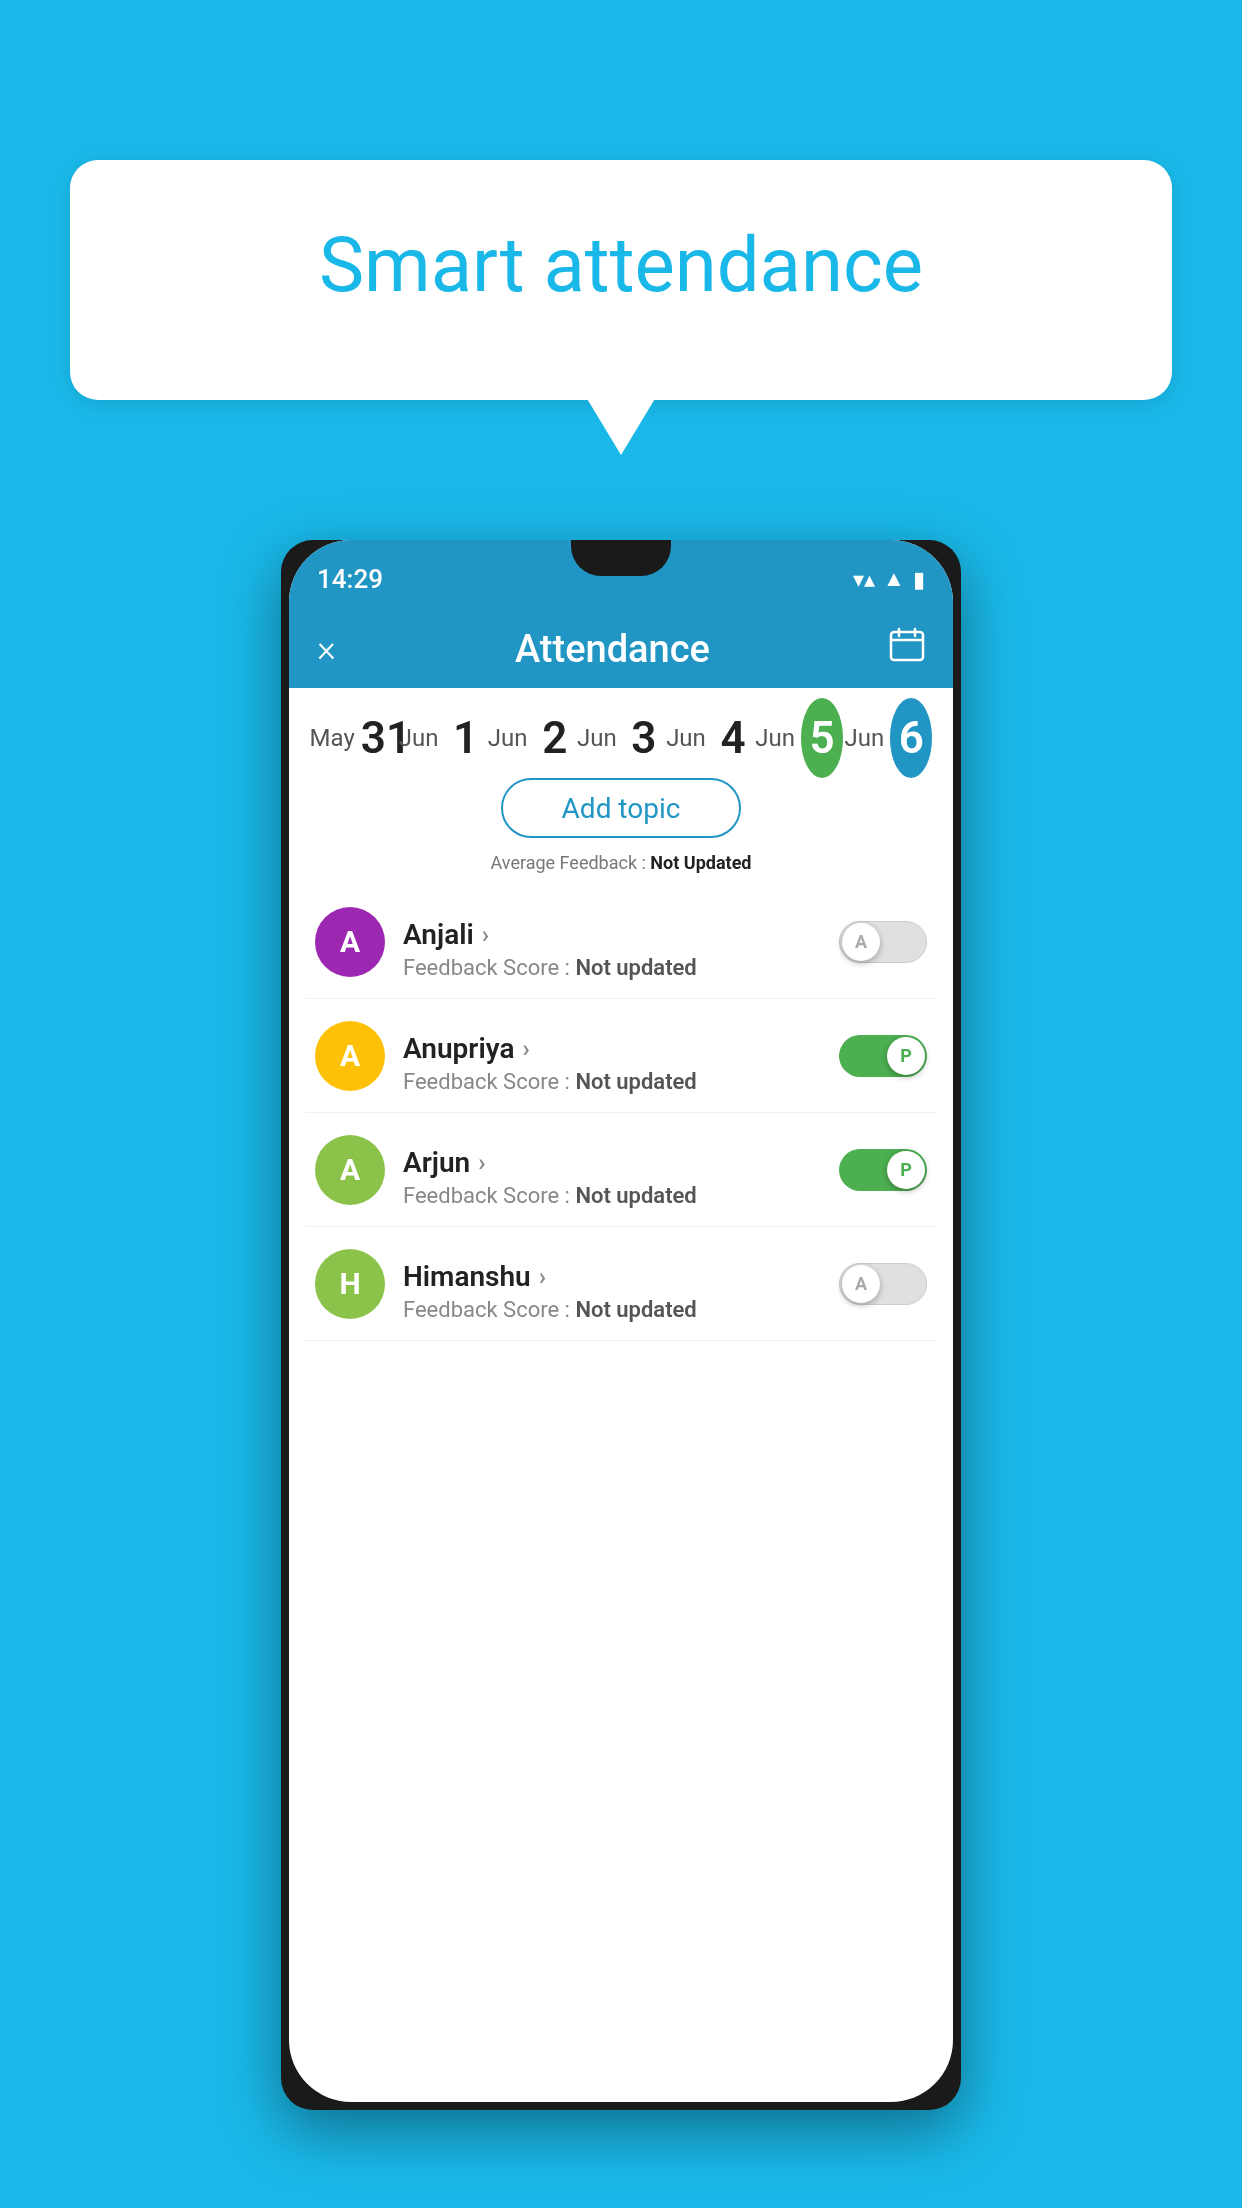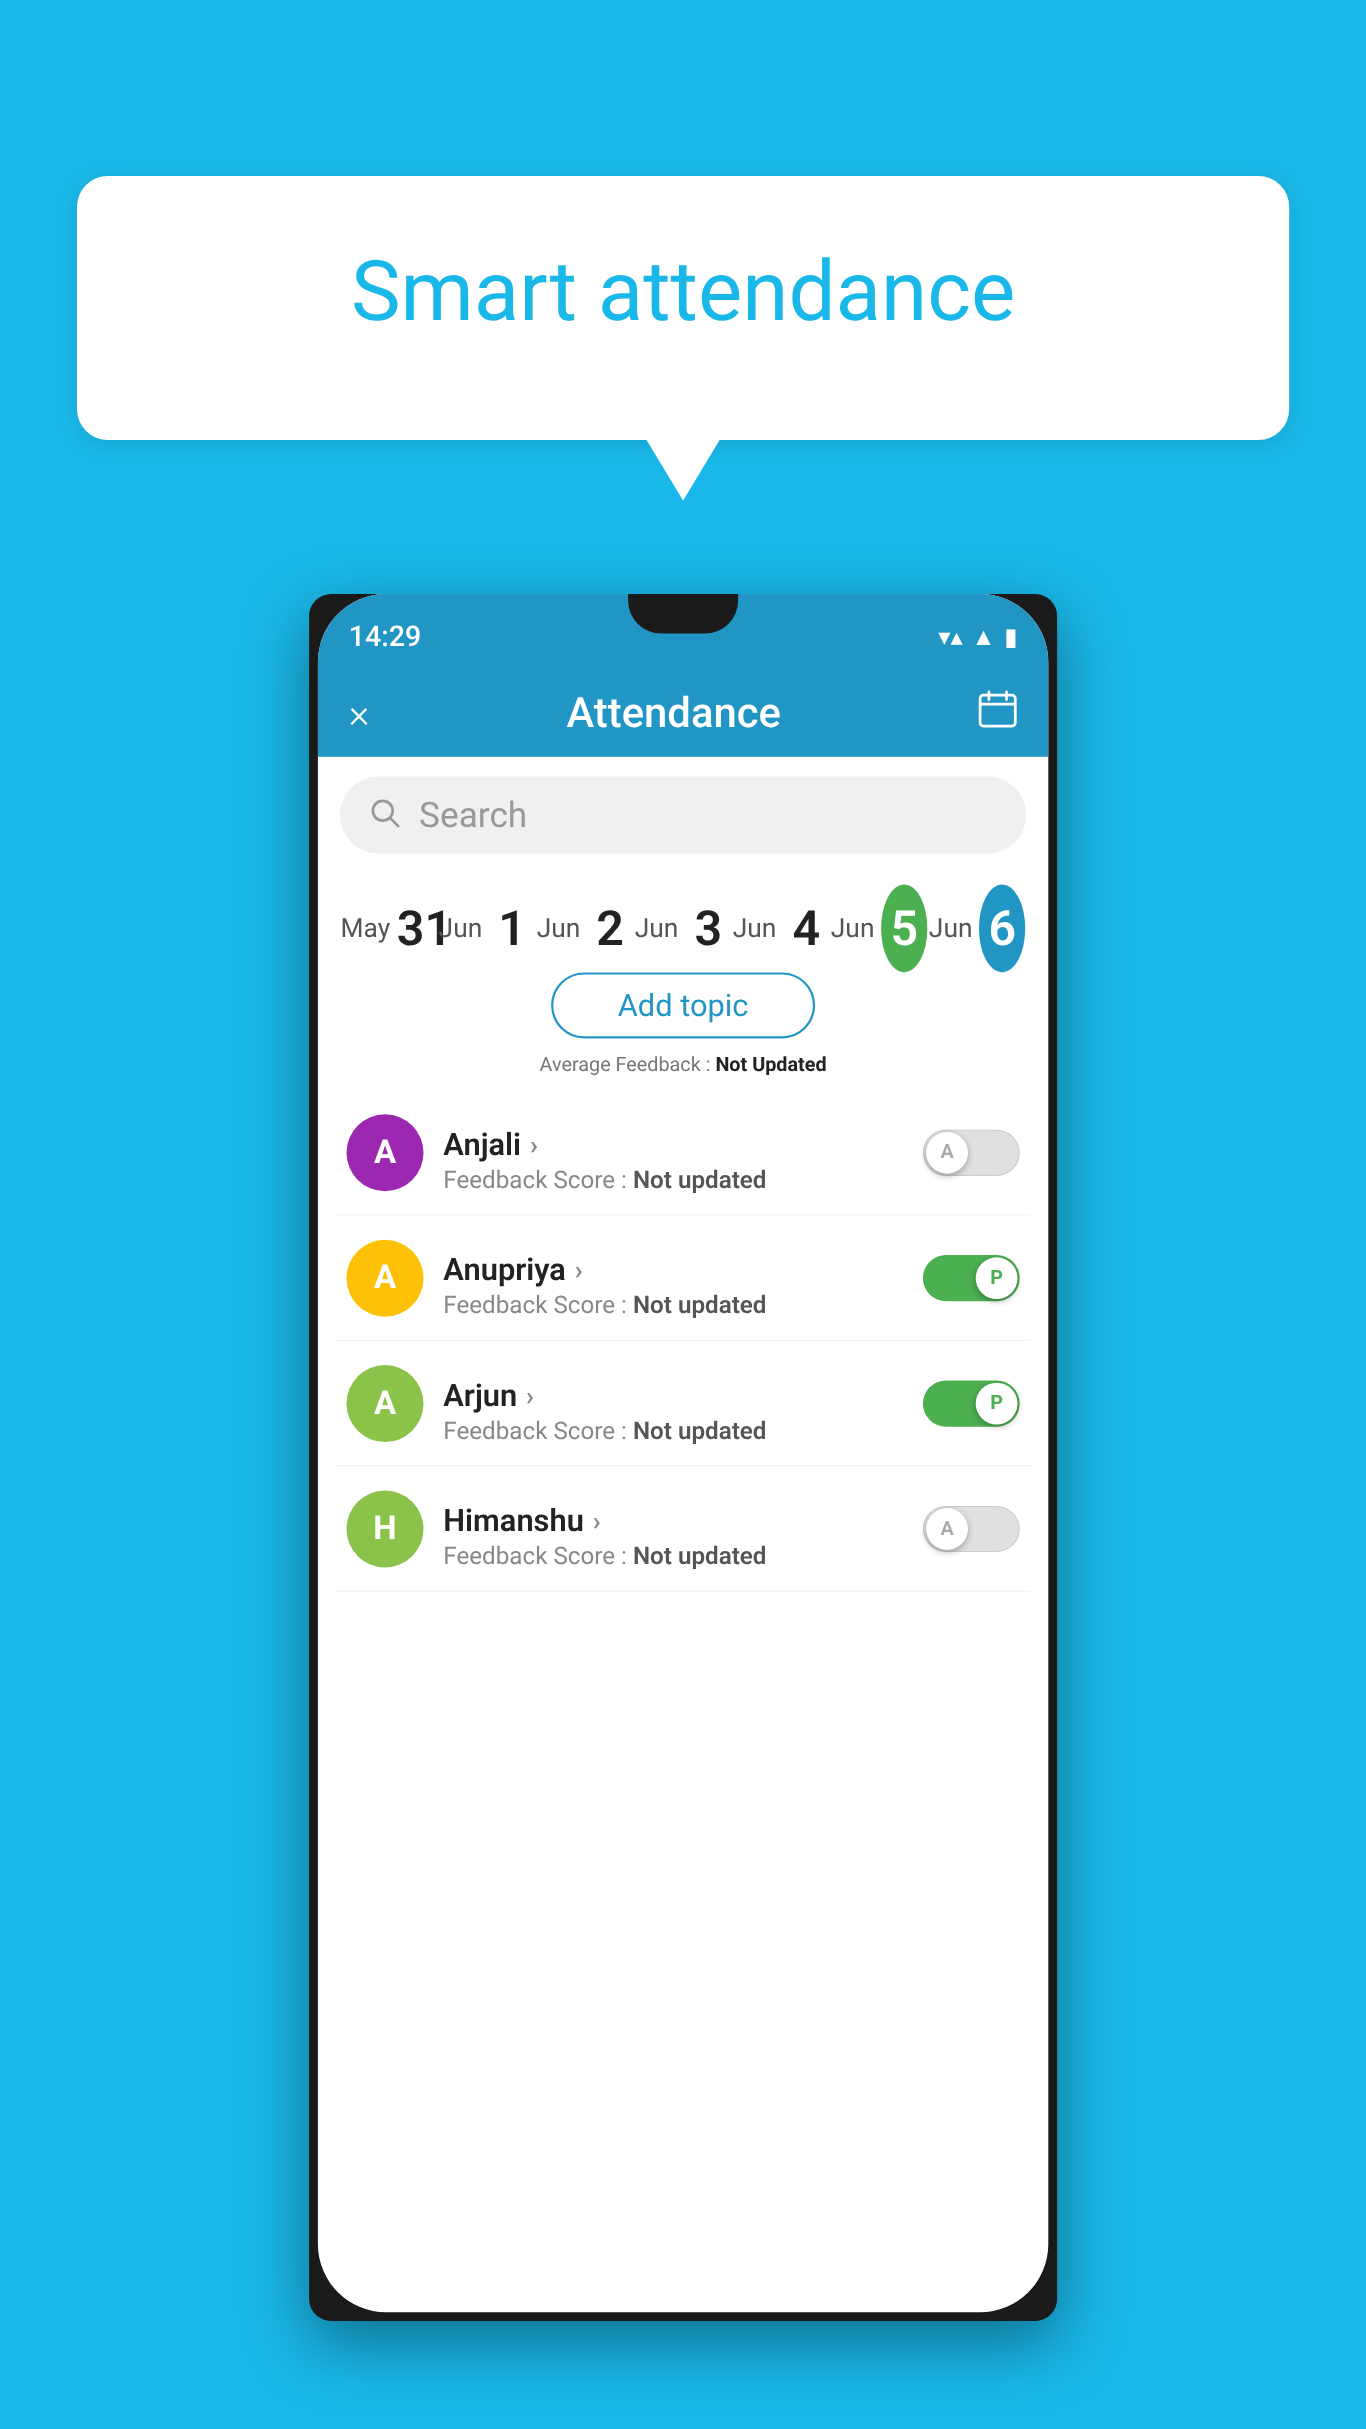--- a/index.html
+++ b/index.html
@@ -57,21 +57,21 @@
       top: 540px;
       left: 80px;
       right: 80px;
       display: flex;
       justify-content: center;
     }
     .phone {
       width: 680px;
       height: 1570px;
       background: #1a1a1a;
-      border-radius: 20px;
+      border-radius: 32px;
       position: relative;
       box-shadow: 0 20px 60px rgba(0,0,0,0.4);
       overflow: hidden;
     }
     .phone-time {
       color: white;
       font-size: 26px;
       font-weight: 500;
     }
     .phone-status-icons {
@@ -352,29 +352,20 @@
         <span class="header-calendar">
           <svg width="36" height="36" viewBox="0 0 36 36" fill="none">
             <rect x="2" y="5" width="32" height="28" rx="3" stroke="white" stroke-width="2.5" fill="none"></rect>
             <line x1="2" y1="13" x2="34" y2="13" stroke="white" stroke-width="2.5"></line>
             <line x1="10" y1="2" x2="10" y2="9" stroke="white" stroke-width="2.5" stroke-linecap="round"></line>
             <line x1="26" y1="2" x2="26" y2="9" stroke="white" stroke-width="2.5" stroke-linecap="round"></line>
           </svg>
         </span>
       </div>
 
-      <div class="search-container">
-        <span>
-          <svg width="30" height="30" viewBox="0 0 30 30" fill="none">
-            <circle cx="13" cy="13" r="9" stroke="#999" stroke-width="2.5"></circle>
-            <line x1="20" y1="20" x2="27" y2="27" stroke="#999" stroke-width="2.5" stroke-linecap="round"></line>
-          </svg>
-        </span>
-        <span class="search-text">Search</span>
-      </div>
 
       <div class="date-strip">
 
       <div class="date-item">
             <div class="date-month">May</div>
             <div class="date-number">31</div>
           </div>
           <div class="date-item">
             <div class="date-month">Jun</div>
             <div class="date-number">1</div>

